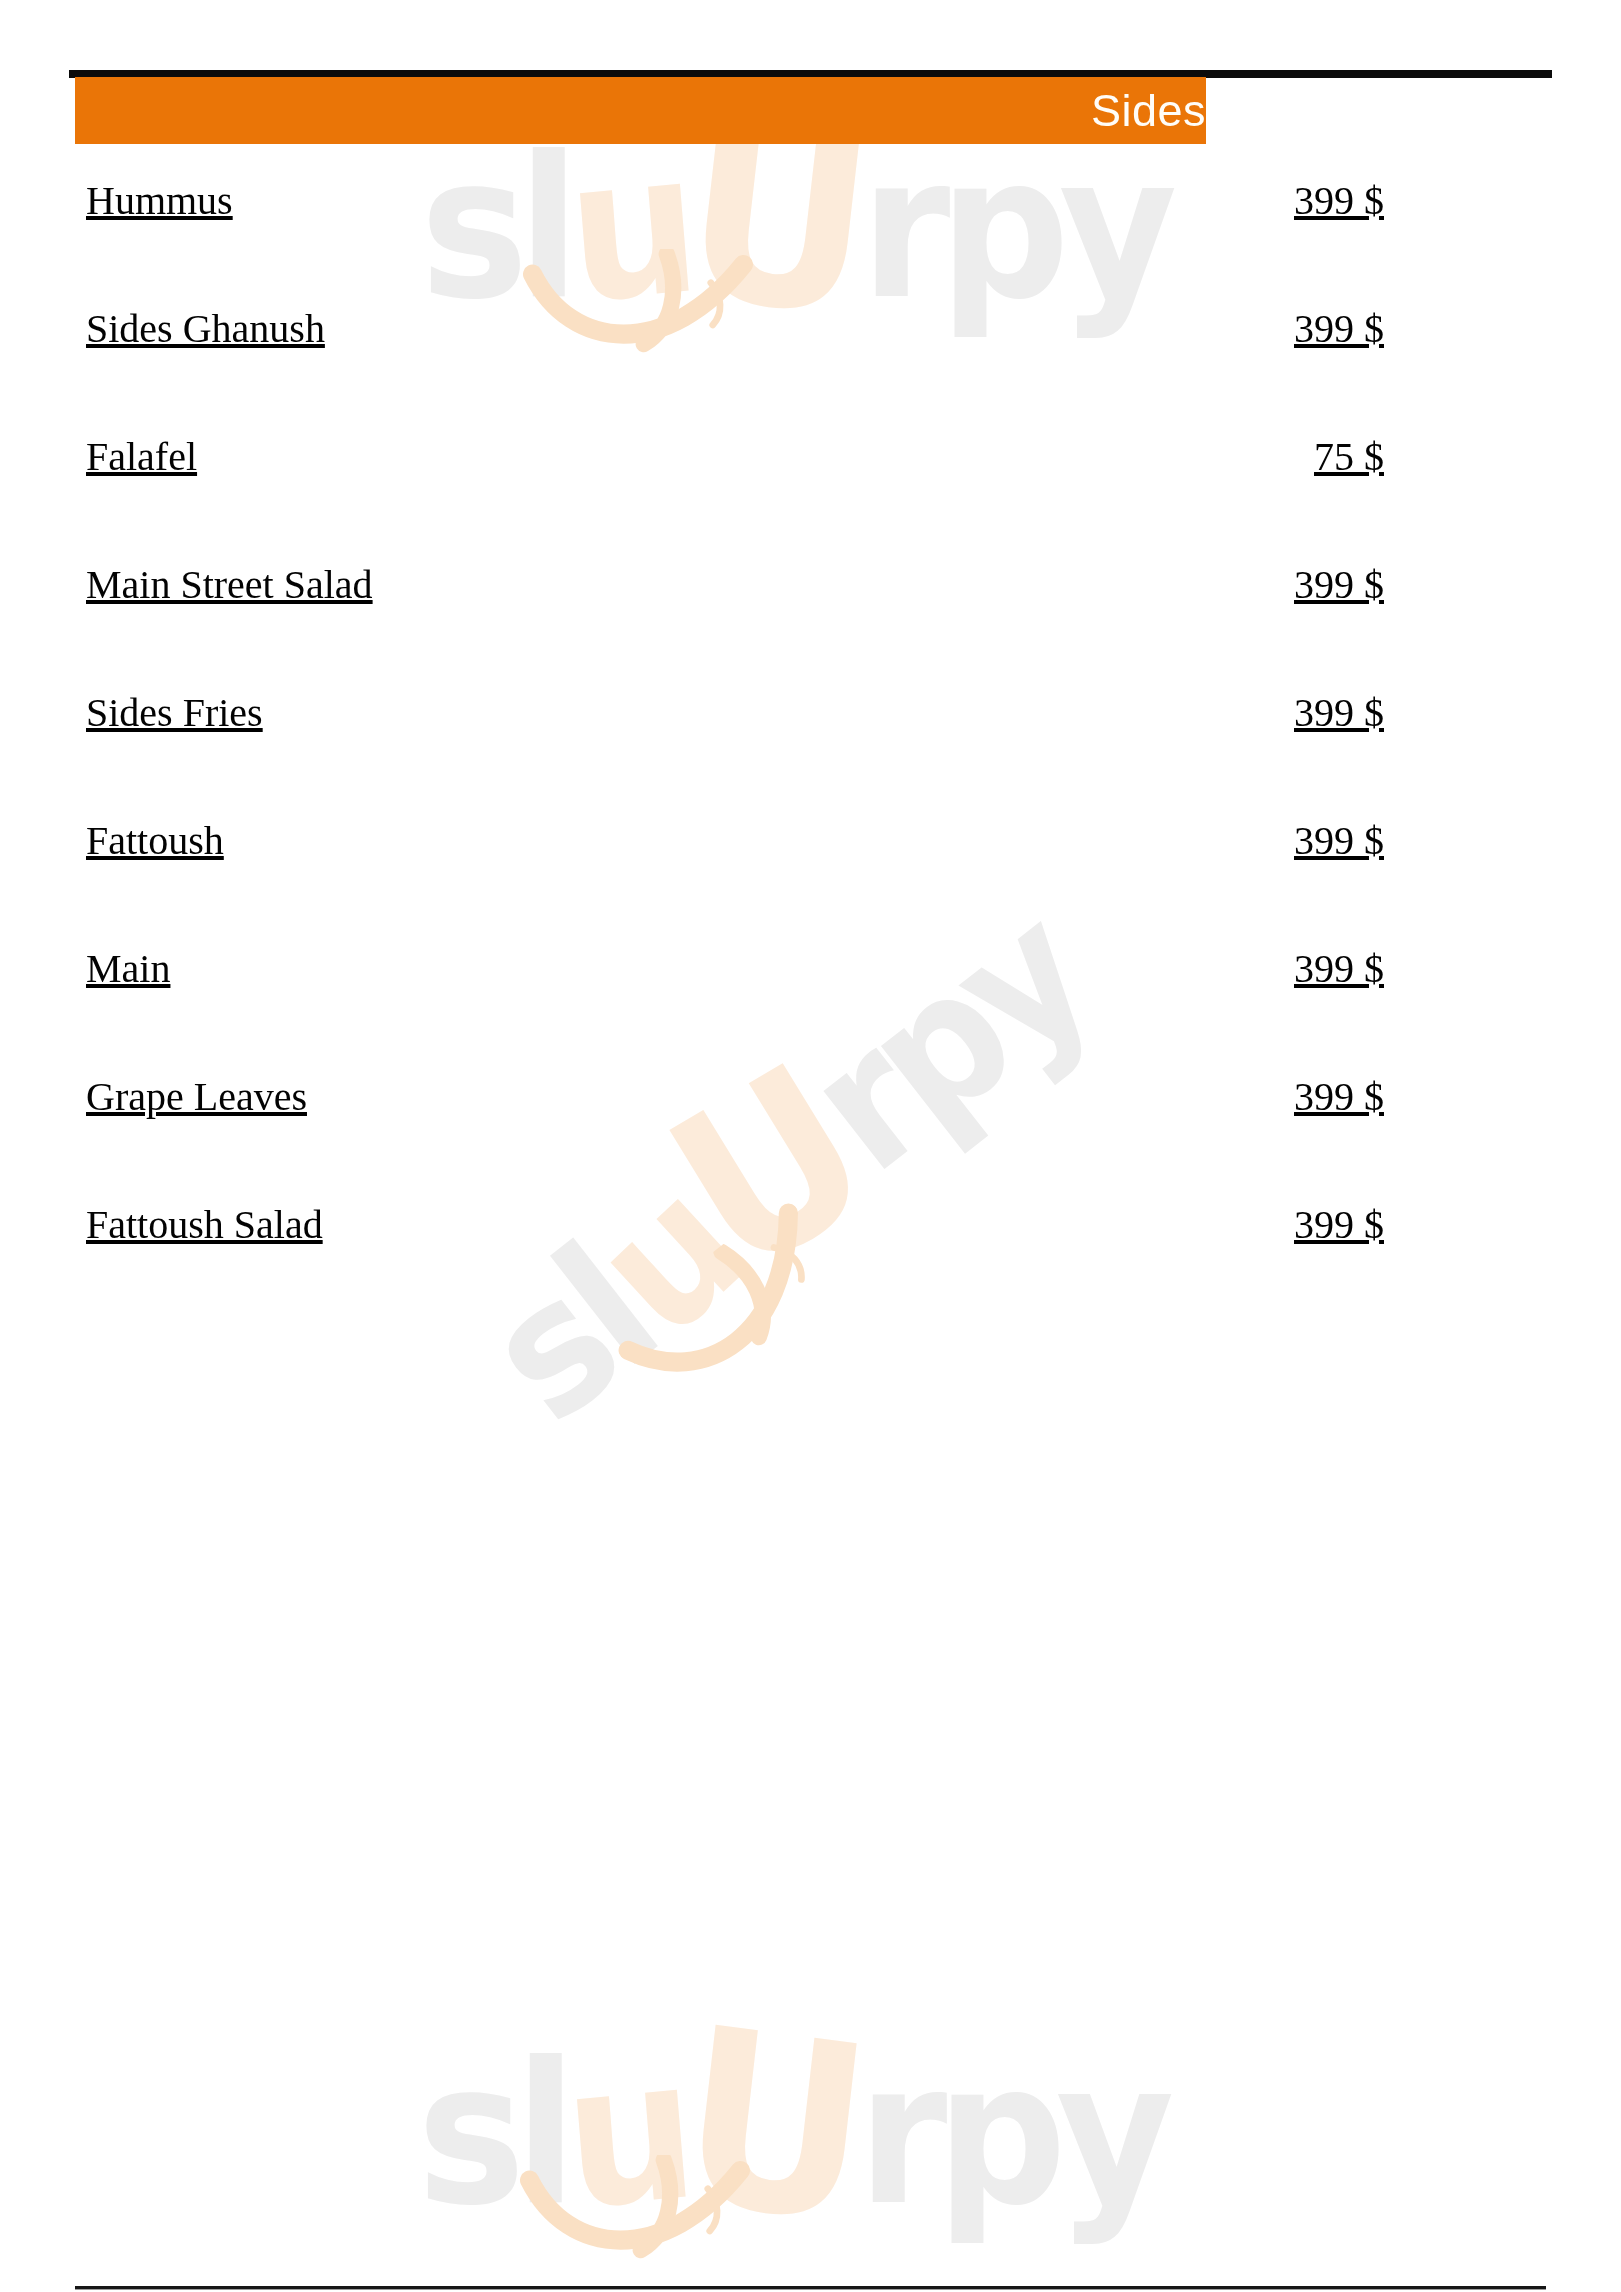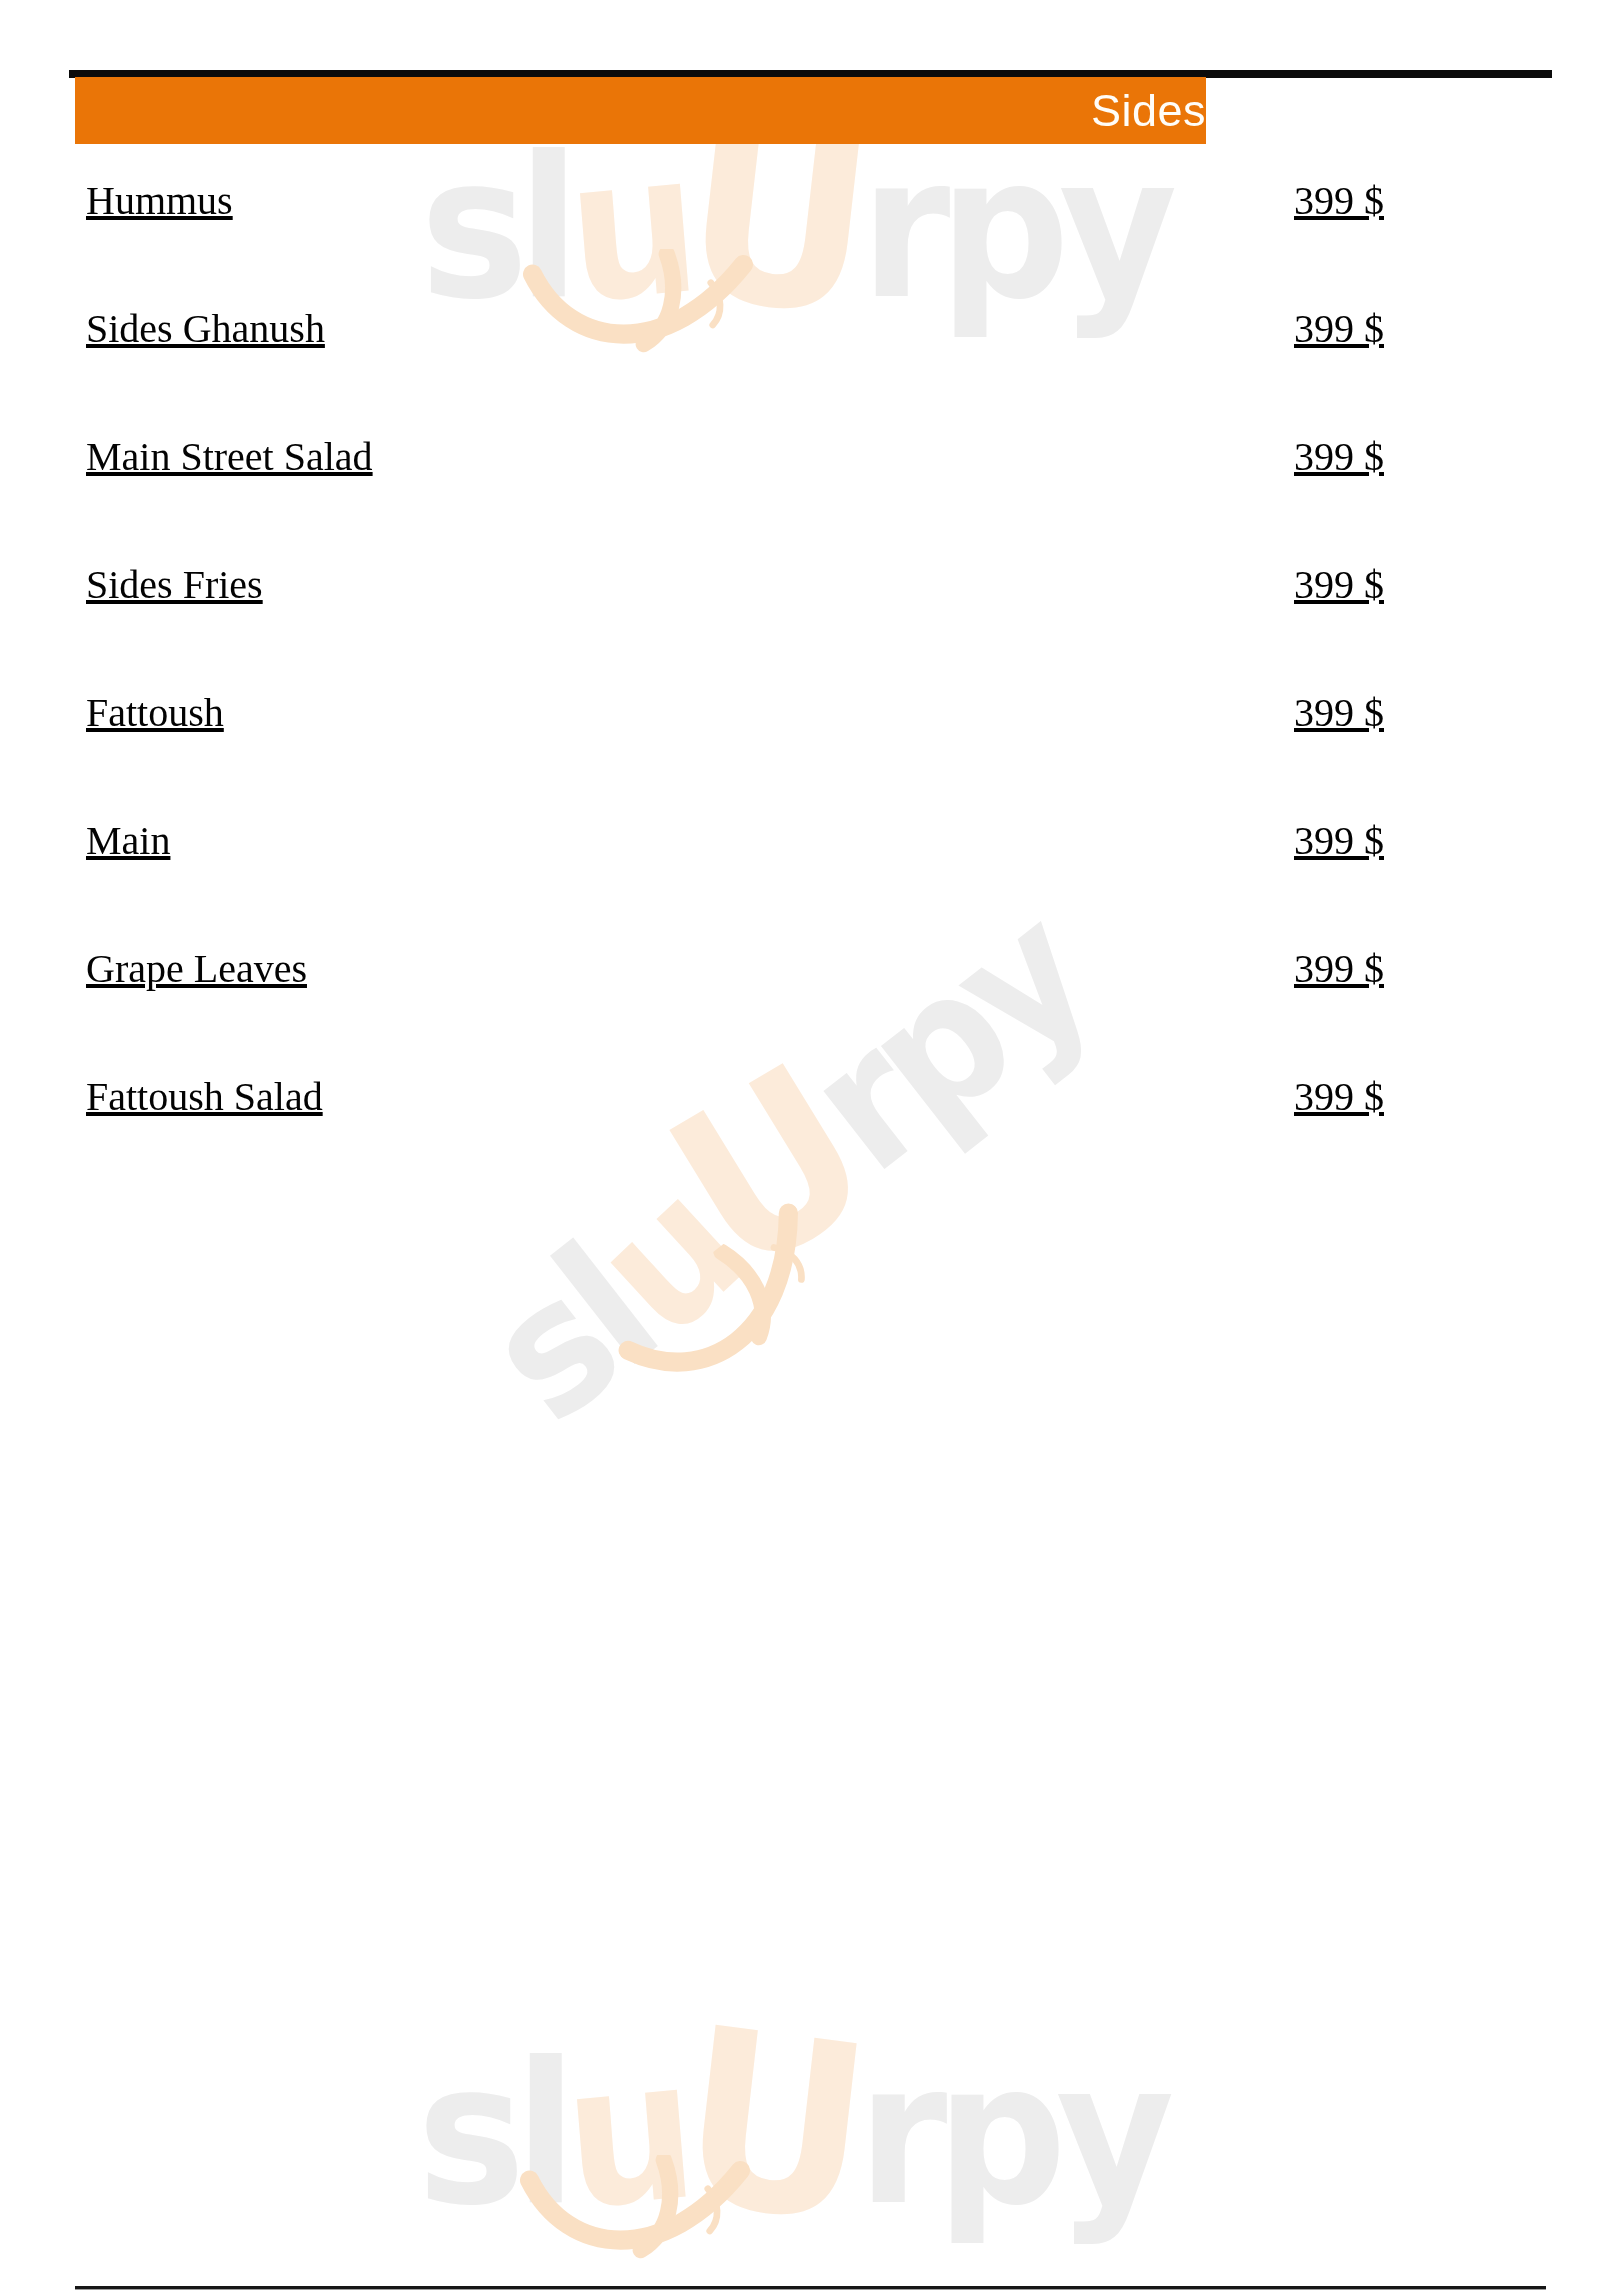--- a/index.html
+++ b/index.html
@@ -114,20 +114,24 @@
 <div class="menu-list">
   <div class="row">
     <span class="item-name">Hummus</span>
     <span class="item-price">399 $</span>
   </div>
   <div class="row">
     <span class="item-name">Sides Ghanush</span>
     <span class="item-price">399 $</span>
   </div>
   <div class="row">
+    <span class="item-name">Falafel</span>
+    <span class="item-price">75 $</span>
+  </div>
+  <div class="row">
     <span class="item-name">Main Street Salad</span>
     <span class="item-price">399 $</span>
   </div>
   <div class="row">
     <span class="item-name">Sides Fries</span>
     <span class="item-price">399 $</span>
   </div>
   <div class="row">
     <span class="item-name">Fattoush</span>
     <span class="item-price">399 $</span>

